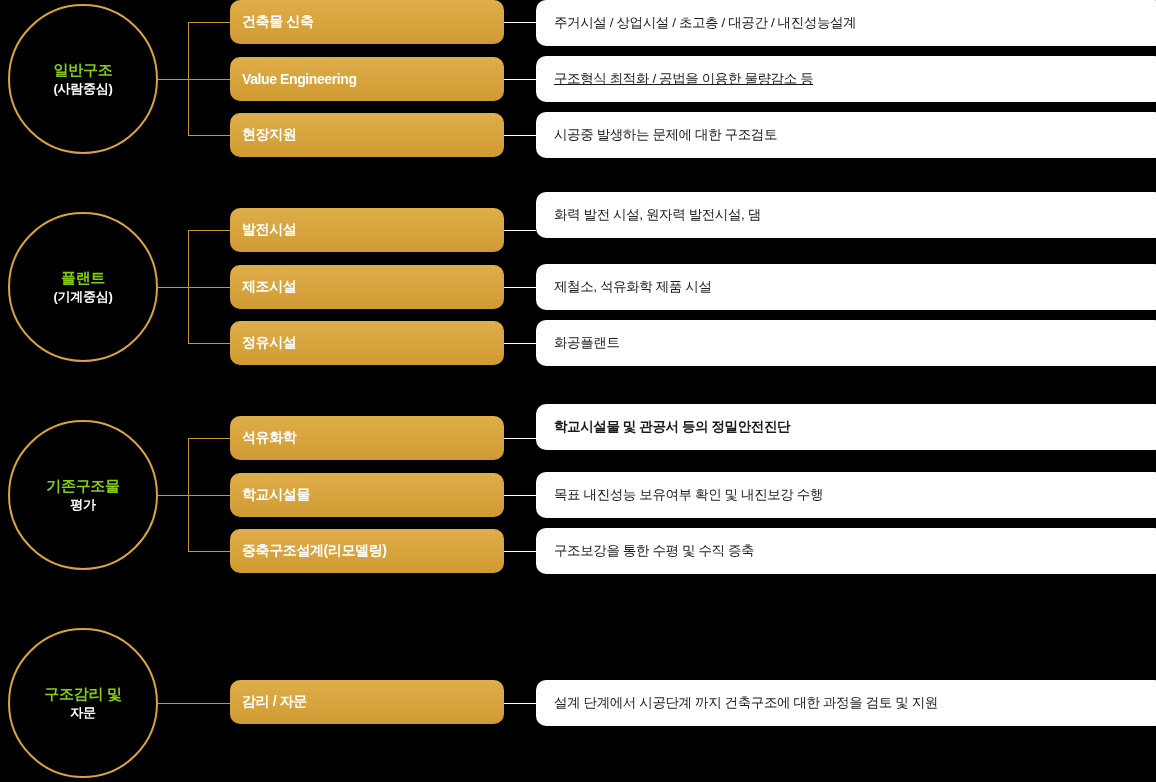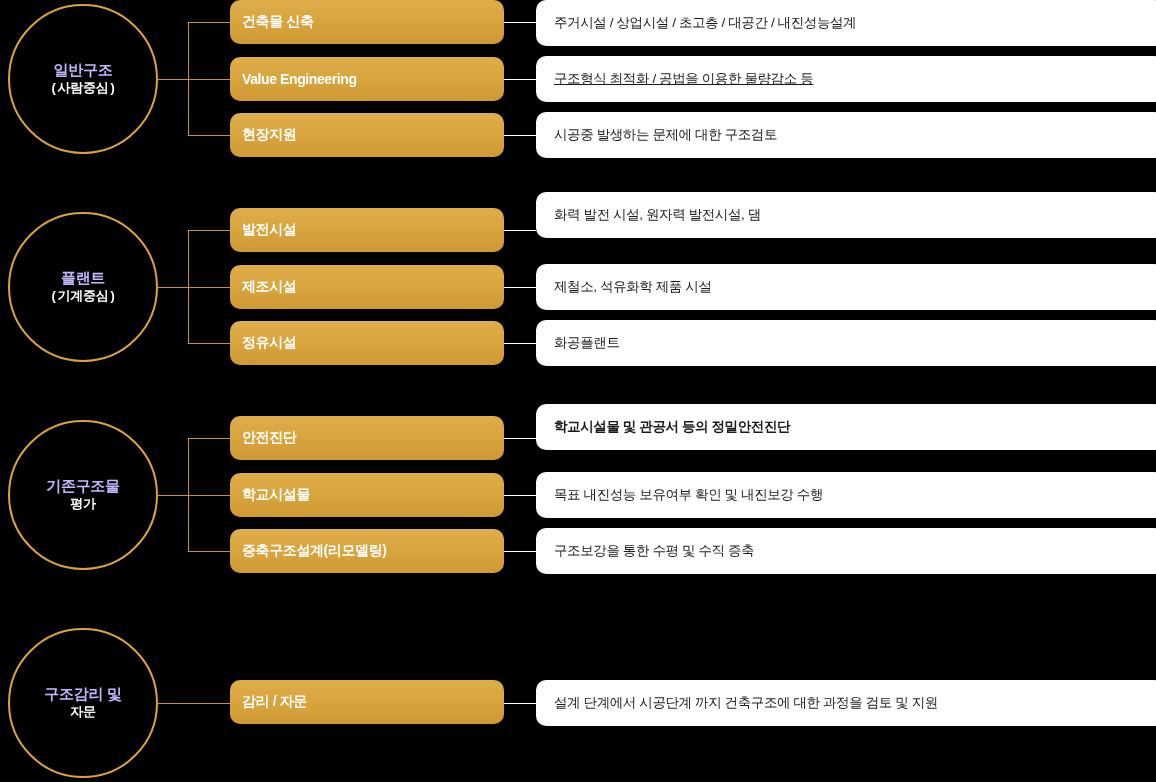--- a/index.html
+++ b/index.html
@@ -33,29 +33,28 @@
     flex-direction: column;
     align-items: center;
     justify-content: center;
     text-align: center;
     background: #000000;
     line-height: 1.35;
   }
   .circle .c-title {
     font-size: 15px;
     font-weight: bold;
-    color: #c4b5fd;
+    color: #84cc16;
     letter-spacing: -0.3px;
   }
   .circle .c-sub {
     font-size: 13px;
     font-weight: bold;
     color: #ffffff;
     letter-spacing: -0.3px;
-    font-family: Liberation Mono, monospace;
   }
 
   
   .pill {
     position: absolute;
     width: 274px;
     height: 44px;
     border-radius: 10px;
     background: #d8a63f;
     background: linear-gradient(180deg, #dfae4a 0%, #d09a32 100%);
@@ -175,21 +174,21 @@
   <div class="line h" style="left:158px; top:495px; width:30px;"></div>
   <div class="line v" style="left:188px; top:438px; height:114px;"></div>
   <div class="line h" style="left:188px; top:438px; width:42px;"></div>
   <div class="line h" style="left:188px; top:495px; width:42px;"></div>
   <div class="line h" style="left:188px; top:551px; width:42px;"></div>
   <div class="line h white" style="left:504px; top:438px; width:32px;"></div>
   <div class="line h white" style="left:504px; top:495px; width:32px;"></div>
   <div class="line h white" style="left:504px; top:551px; width:32px;"></div>
 
   <div class="pill" style="left:230px; top:416px;">
-    <span>안전진단</span>
+    <span>석유화학</span>
   </div>
   <div class="pill" style="left:230px; top:473px;">
     <span>학교시설물</span>
   </div>
   <div class="pill" style="left:230px; top:529px;">
     <span>증축구조설계(리모델링)</span>
   </div>
 
   <div class="desc" style="left:536px; top:404px;font-weight:bold;">
     <span>학교시설물 및 관공서 등의 정밀안전진단</span>

